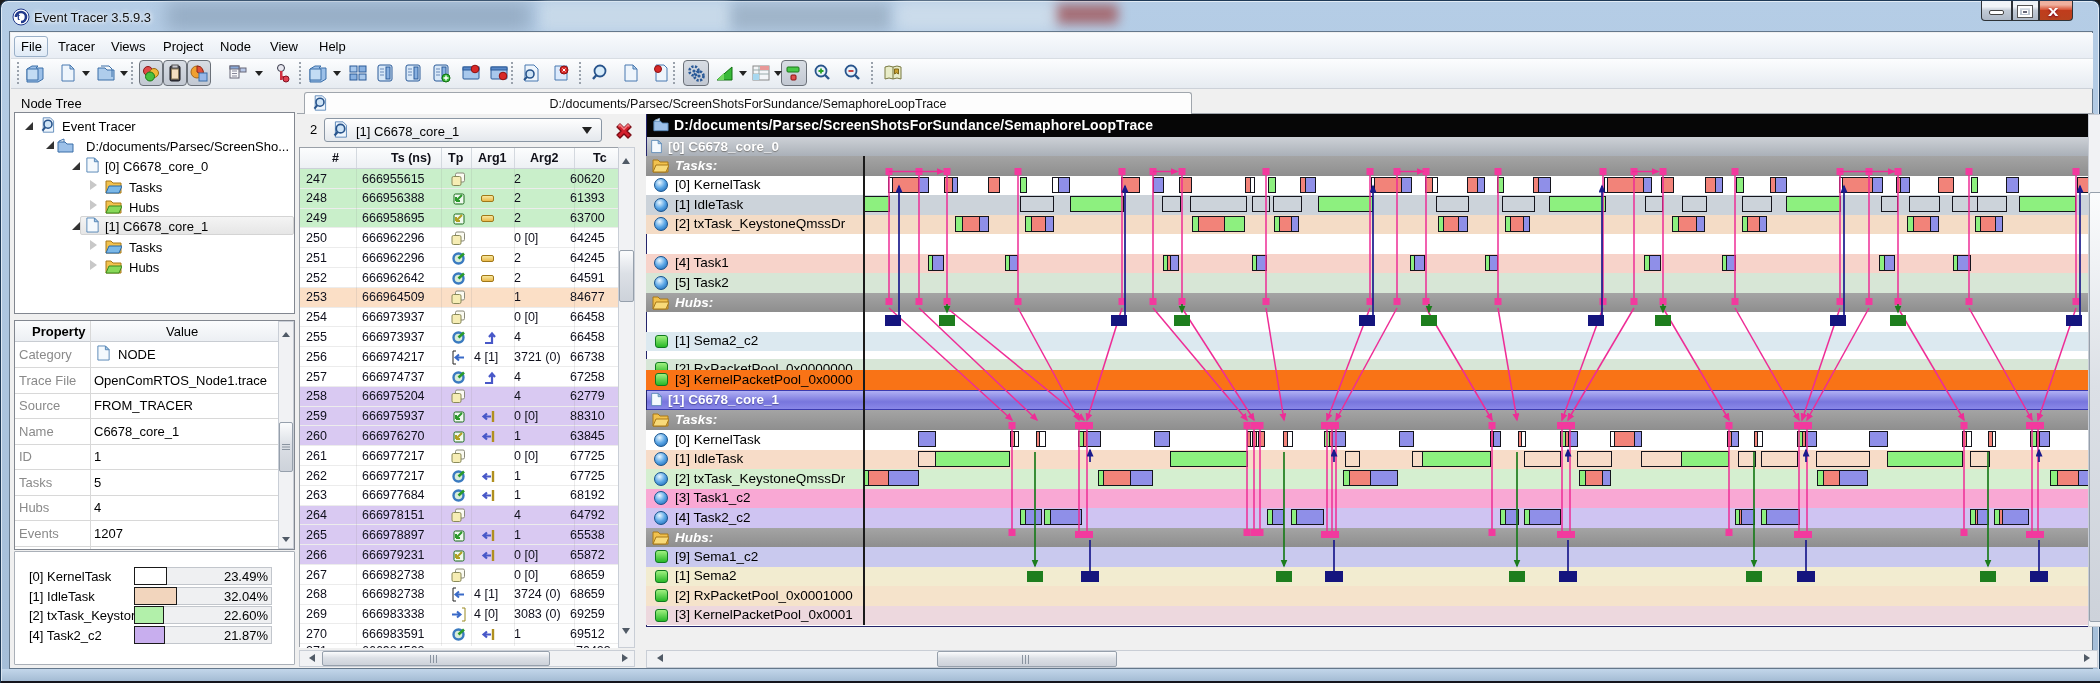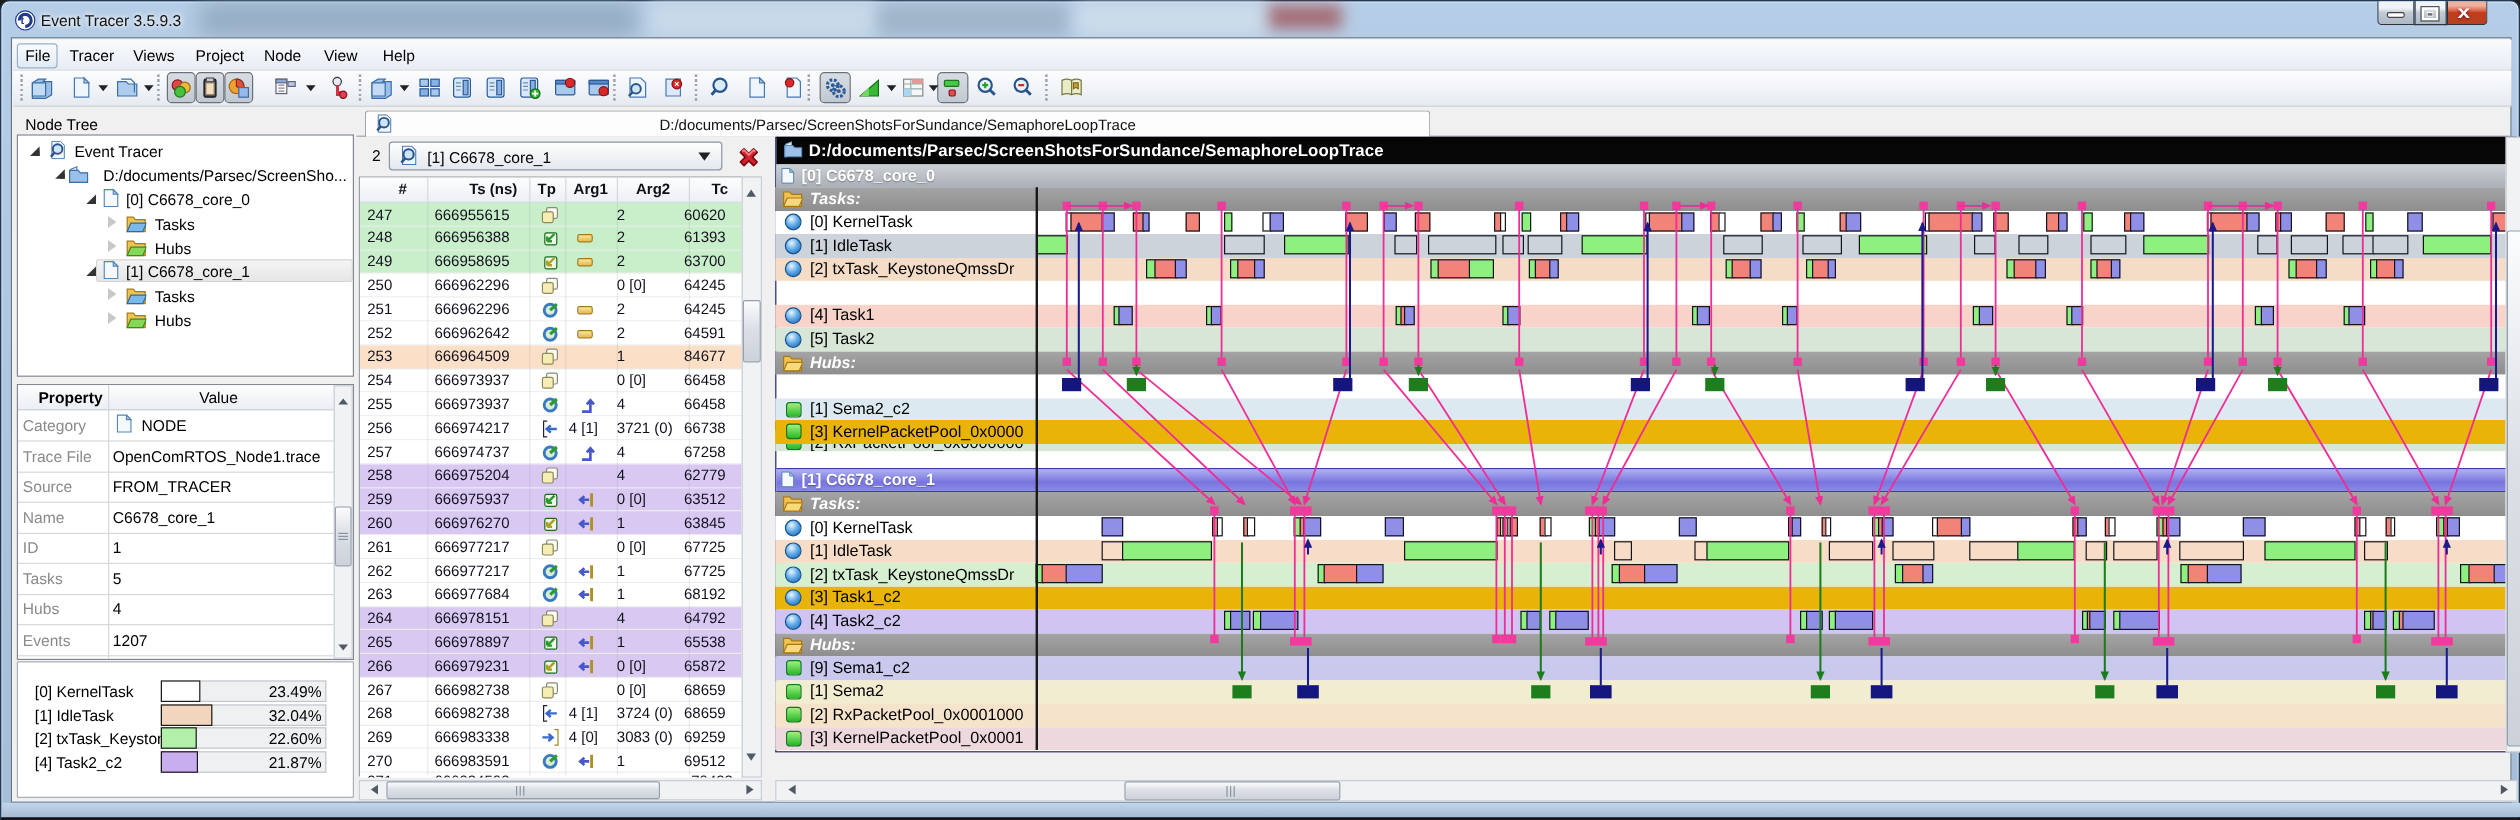--- a/index.html
+++ b/index.html
@@ -489,21 +489,21 @@
 <div class="cell" style="left:352px;top:377.1px">666975937</div>
 <svg class="abs" style="left:441px;top:377.10000000000014px" width="15" height="15" viewBox="0 0 15 15">
         <rect x="3" y="3" width="10" height="10" rx="1.5" fill="#eef8ee" stroke="#1a6a1a"></rect>
         <path d="M11 4 L5 10 M5 10 v-4 M5 10 h4" stroke="#2a9a2a" stroke-width="2"></path>
       </svg>
       <svg class="abs" style="left:471px;top:377.10000000000014px" width="15" height="15" viewBox="0 0 15 15">
         <path d="M12 2 v11" stroke="#b09020" stroke-width="2.4"></path>
         <path d="M10 7.5 h-7 M6 4.5 l-3.5 3 L6 10.5" fill="none" stroke="#4858c8" stroke-width="2.2"></path>
       </svg>
       <div class="cell" style="left:504px;top:377.1px">0 [0]</div>
-<div class="cell" style="left:560px;top:377.1px">63512</div>
+<div class="cell" style="left:560px;top:377.1px">88310</div>
 <div class="abs" style="left:290px;top:394.4px;width:318px;height:19.8px;background:#d9c9f2;border-bottom:1px solid #ececec"></div>
 <div class="cell" style="left:296px;top:396.9px">260</div>
 <div class="cell" style="left:352px;top:396.9px">666976270</div>
 <svg class="abs" style="left:441px;top:396.90000000000015px" width="15" height="15" viewBox="0 0 15 15">
         <rect x="3" y="3" width="10" height="10" rx="1.5" fill="#eef8ee" stroke="#1a6a1a"></rect>
         <path d="M11 4 L5 10 M5 10 v-4 M5 10 h4" stroke="#b0a020" stroke-width="2"></path>
       </svg>
       <svg class="abs" style="left:471px;top:396.90000000000015px" width="15" height="15" viewBox="0 0 15 15">
         <path d="M12 2 v11" stroke="#b09020" stroke-width="2.4"></path>
         <path d="M10 7.5 h-7 M6 4.5 l-3.5 3 L6 10.5" fill="none" stroke="#4858c8" stroke-width="2.2"></path>
@@ -805,21 +805,21 @@
         <span style="position:absolute;left:29px;top:2px">Hubs:</span>
       </div>
 <div class="row" style="top:299.5px;height:19.5px;background:#dce9f0">
         <i class="hub"></i>
         <span class="rlab">[1] Sema2_c2</span>
       </div>
 <div class="row" style="top:327px;height:17px;background:#d7e6d7">
         <i class="hub"></i>
         <span class="rlab">[2] RxPacketPool_0x0000000</span>
       </div>
-<div class="row" style="top:318px;height:19.5px;background:#eab308">
+<div class="row" style="top:338px;height:19.5px;background:#f97316">
         <i class="hub"></i>
         <span class="rlab">[3] KernelPacketPool_0x0000</span>
       </div>
 <div class="abs" style="left:637px;top:358px;width:1450px;height:20px;background:linear-gradient(#b0b0f4,#7876dd 60%,#8a88e8);border-top:1.5px solid #3c3cb0;border-bottom:1.5px solid #3c3cb0"></div>
 <svg class="abs" style="left:640px;top:360px" width="13" height="15" viewBox="0 0 16 17">
         <path d="M2 1 h8 l4 4 v11 H2z" fill="#f4f9fd" stroke="#5585b5"></path>
         <path d="M10 1 l4 4 h-4z" fill="#abcdeb" stroke="#5585b5"></path>
       </svg>
 <div class="abs" style="left:658px;top:360px;font-size:13.5px;font-weight:bold;color:#fff;text-shadow:0 1px 1px #5050a0">[1] C6678_core_1</div>
 <div class="band" style="top:378px;height:20px">
@@ -912,21 +912,21 @@
         <i class="bar bu" style="left:956px;width:8.5px;top:1.2px"></i>
         <i class="bar bg" style="left:1171px;width:7.5px;top:1.2px"></i>
         <i class="bar br" style="left:1177px;width:17.5px;top:1.2px"></i>
         <i class="bar bu" style="left:1193px;width:28.5px;top:1.2px"></i>
         <i class="bar bg" style="left:1404px;width:8.5px;top:1.2px"></i>
         <i class="bar br" style="left:1411px;width:22.5px;top:1.2px"></i>
         <i class="bar bu" style="left:1432px;width:12.5px;top:1.2px"></i>
         <i class="sph"></i>
         <span class="rlab">[2] txTask_KeystoneQmssDr</span>
       </div>
-<div class="row" style="top:456.5px;height:19.5px;background:#eab308">
+<div class="row" style="top:456.5px;height:19.5px;background:#f9a8d4">
         <i class="sph"></i>
         <span class="rlab">[3] Task1_c2</span>
       </div>
 <div class="row" style="top:476px;height:19.5px;background:#cfc4f2">
         <i class="bar bg" style="left:374px;width:6.5px;top:1.2px"></i>
         <i class="bar bu" style="left:379px;width:16.5px;top:1.2px"></i>
         <i class="bar bg" style="left:398px;width:6.5px;top:1.2px"></i>
         <i class="bar bu" style="left:404px;width:31.5px;top:1.2px"></i>
         <i class="bar bg" style="left:621px;width:6.5px;top:1.2px"></i>
         <i class="bar bu" style="left:626px;width:11.5px;top:1.2px"></i>

